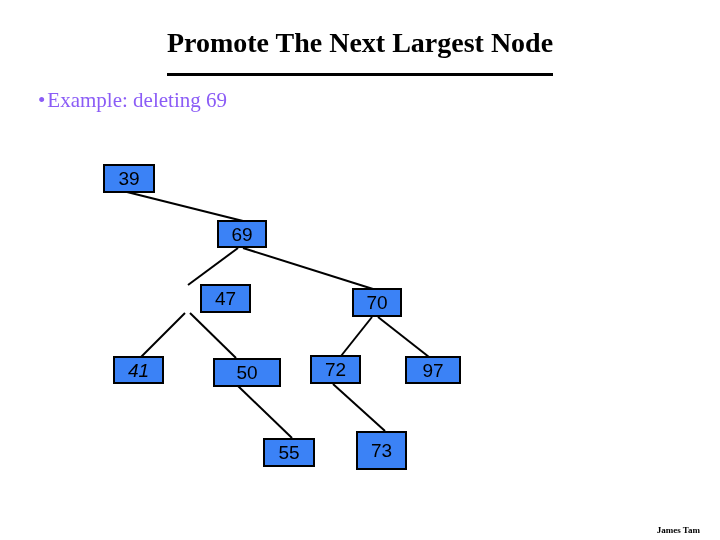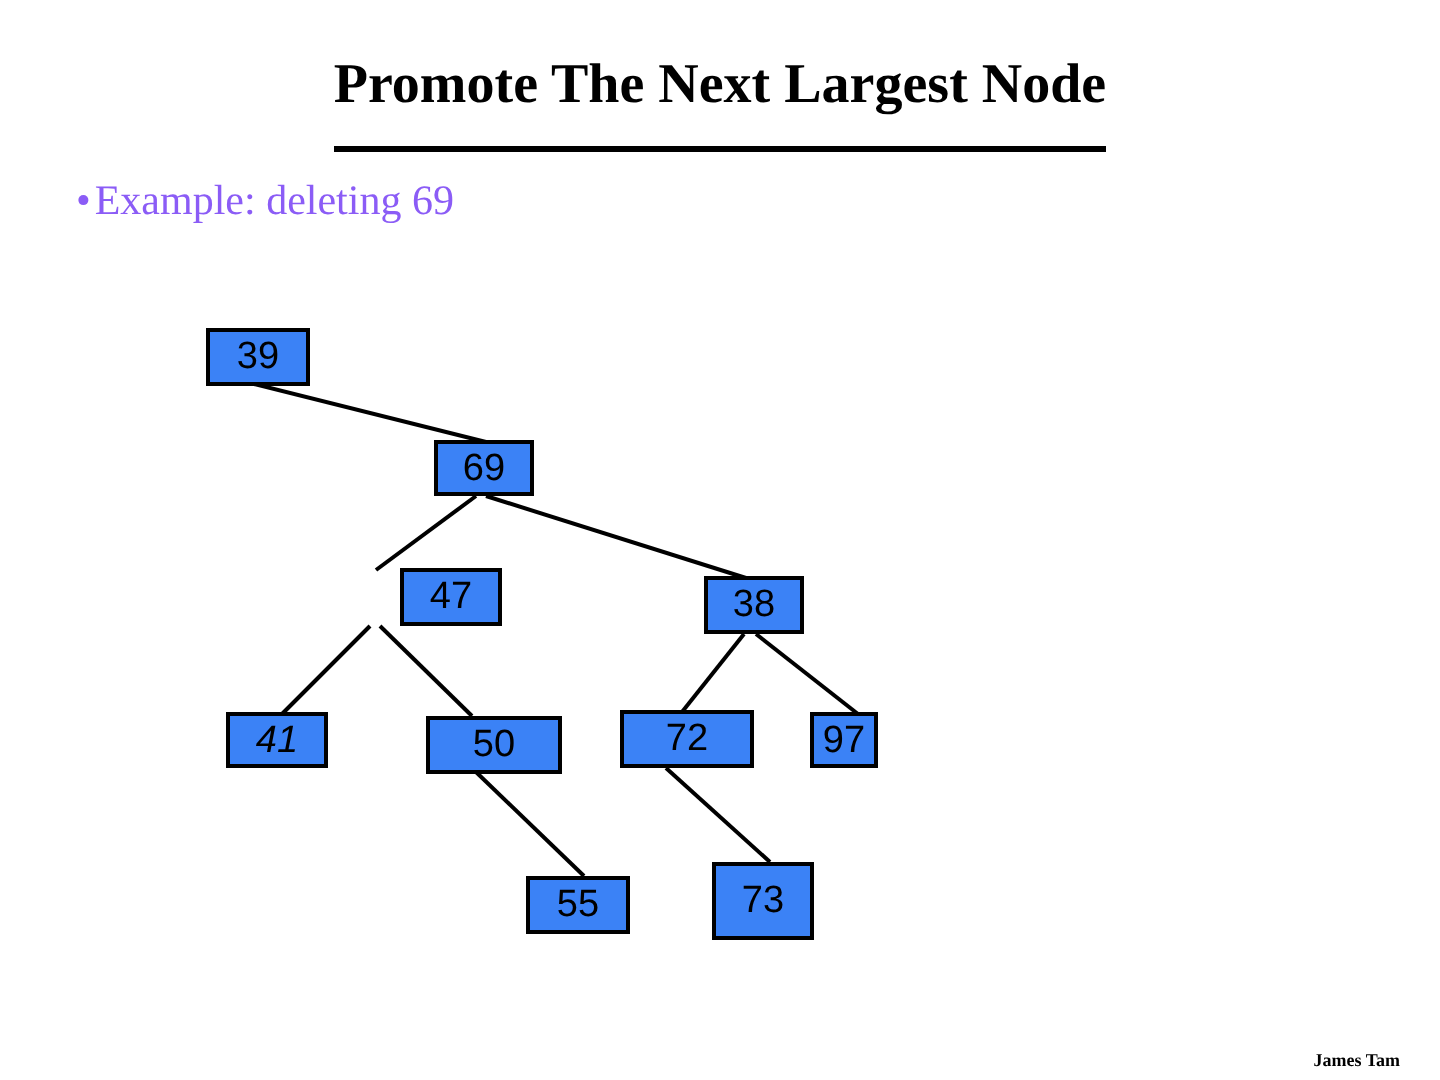--- a/index.html
+++ b/index.html
@@ -99,24 +99,24 @@
       <line x1="372" y1="317" x2="341" y2="356" stroke="#000000" stroke-width="2"></line>
       <line x1="378" y1="317" x2="429" y2="357" stroke="#000000" stroke-width="2"></line>
       <line x1="238" y1="386" x2="292" y2="438" stroke="#000000" stroke-width="2"></line>
       <line x1="333" y1="384" x2="385" y2="431" stroke="#000000" stroke-width="2"></line>
     </svg>
 
   <div>
       <div class="node" style="left: 103px; top: 164px; width: 52px; height: 29px;">39</div>
       <div class="node" style="left: 217px; top: 220px; width: 50px; height: 28px;">69</div>
       <div class="node" style="left: 164px; top: 284px; width: 51px; height: 29px; margin-left: 36px;">47</div>
-      <div class="node" style="left: 352px; top: 288px; width: 50px; height: 29px;">38</div>
+      <div class="node" style="left: 352px; top: 288px; width: 50px; height: 29px;">70</div>
       <div class="node" style="left: 113px; top: 356px; width: 51px; height: 28px; font-style: italic;">41</div>
       <div class="node" style="left: 213px; top: 358px; width: 68px; height: 29px;">50</div>
-      <div class="node" style="left: 310px; top: 355px; width: 67px; height: 29px;">72</div>
-      <div class="node" style="left: 405px; top: 356px; width: 34px; height: 28px;">97</div>
+      <div class="node" style="left: 310px; top: 355px; width: 51px; height: 29px;">72</div>
+      <div class="node" style="left: 405px; top: 356px; width: 56px; height: 28px;">97</div>
       <div class="node" style="left: 263px; top: 438px; width: 52px; height: 29px;">55</div>
       <div class="node" style="left: 356px; top: 431px; width: 51px; height: 39px; text-align: right;">73</div>
     </div>
 
   <div class="footer">James Tam</div>
 
 </div>
 
 </body></html>

